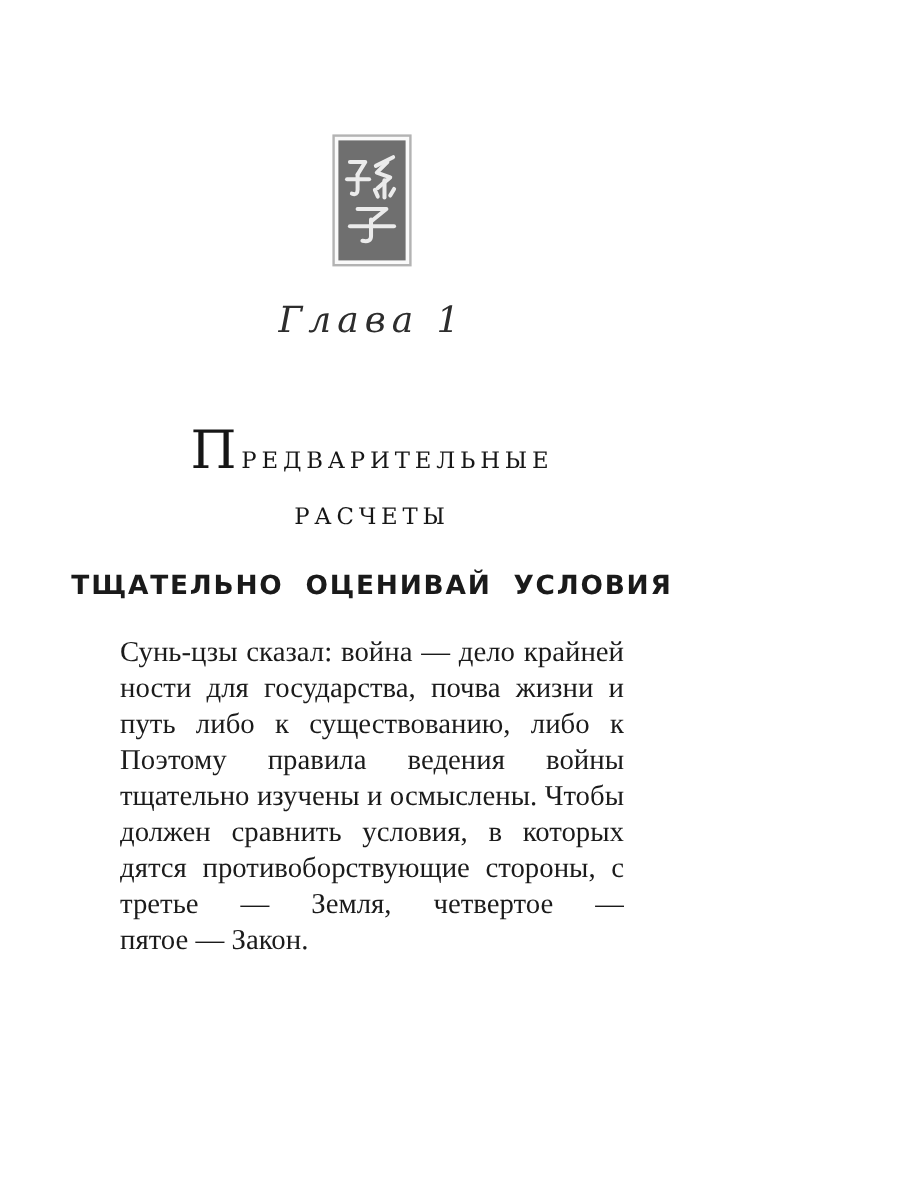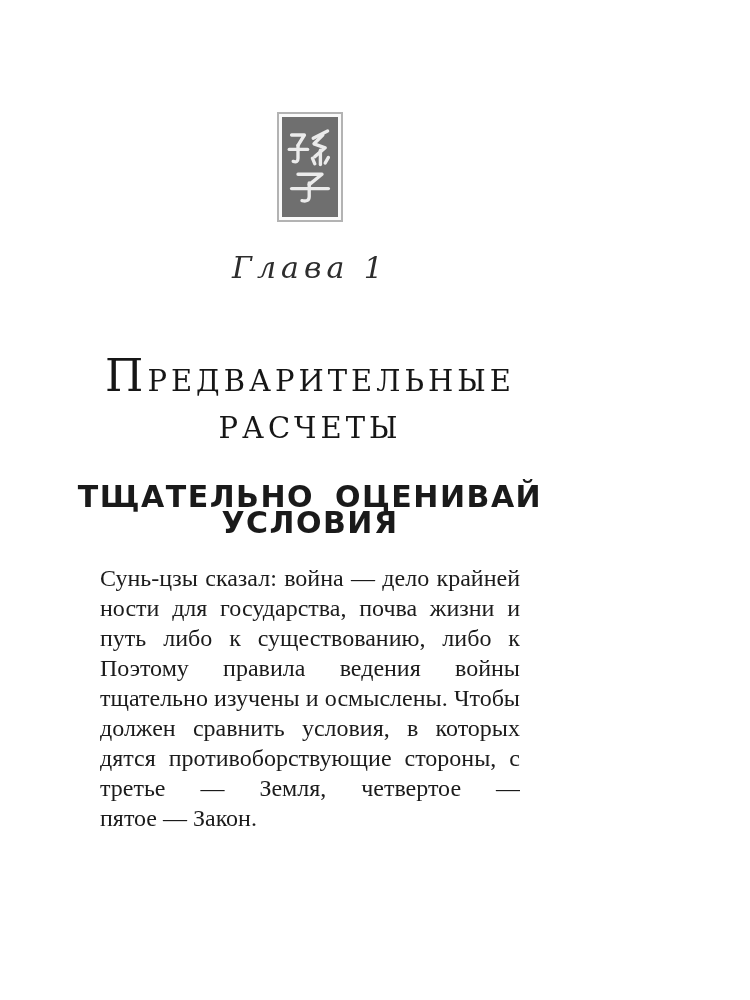--- a/index.html
+++ b/index.html
@@ -45,34 +45,34 @@
     letter-spacing: 5px;
     color: #2d2d2d;
   }
 
   
   .title {
     margin: 68px 0 0;
     text-align: center;
     font-family: "DejaVu Serif", serif;
     font-weight: normal;
-    font-size: 29px;
+    font-size: 19px;
     line-height: 47px;
     letter-spacing: 4px;
     color: #161616;
   }
   .title-line1::first-letter { font-size: 44px; }
 
   
   .subhead {
-    margin-top: 32px;
+    margin-top: 21px;
     text-align: center;
     font-family: "DejaVu Sans", sans-serif;
     font-weight: bold;
-    font-size: 30px;
+    font-size: 22px;
     line-height: 26px;
     letter-spacing: 1.5px;
     word-spacing: 9px;
     color: #1a1a1a;
   }
 
   
   .bodytext {
     margin: 27px 100px 0;
     font-size: 24px;

